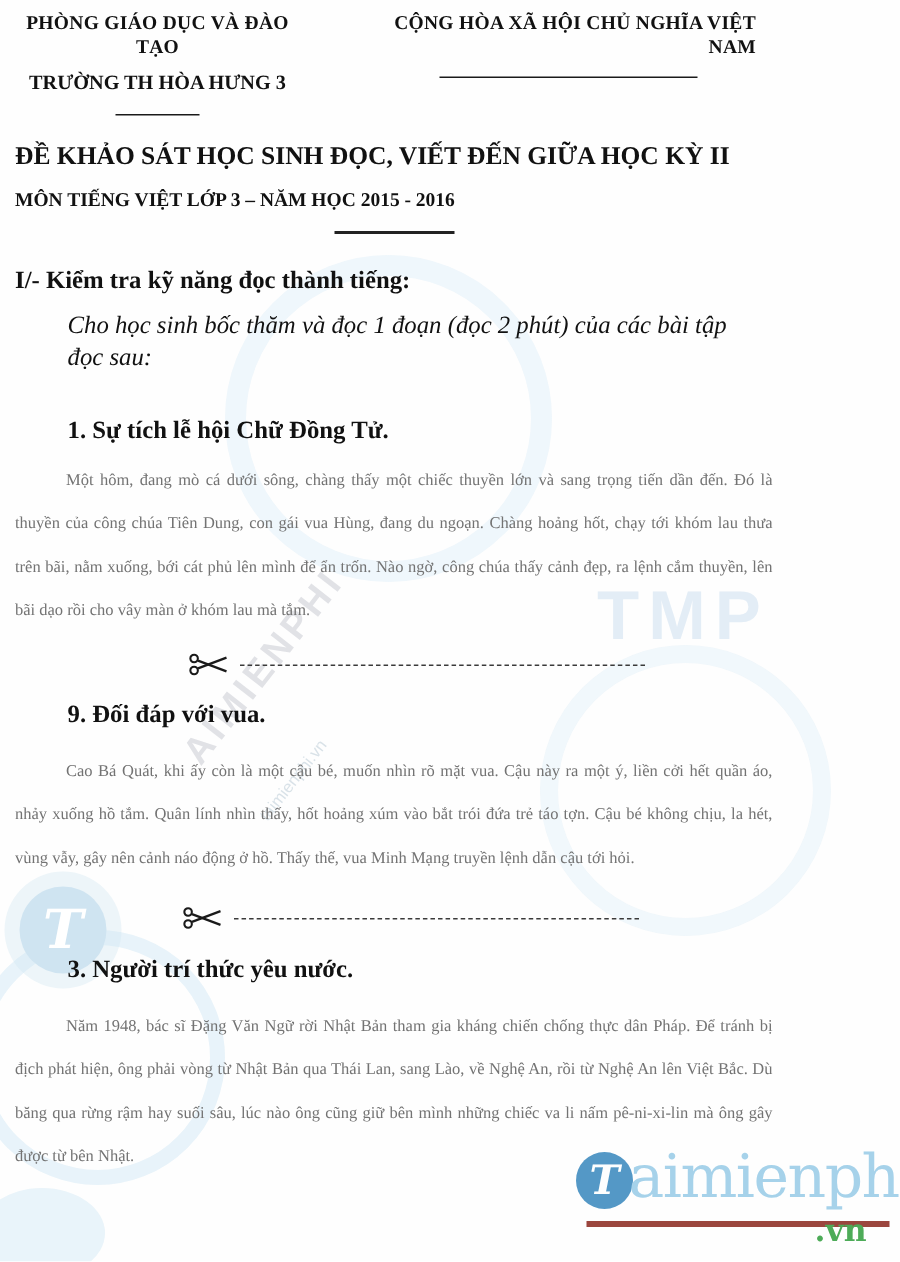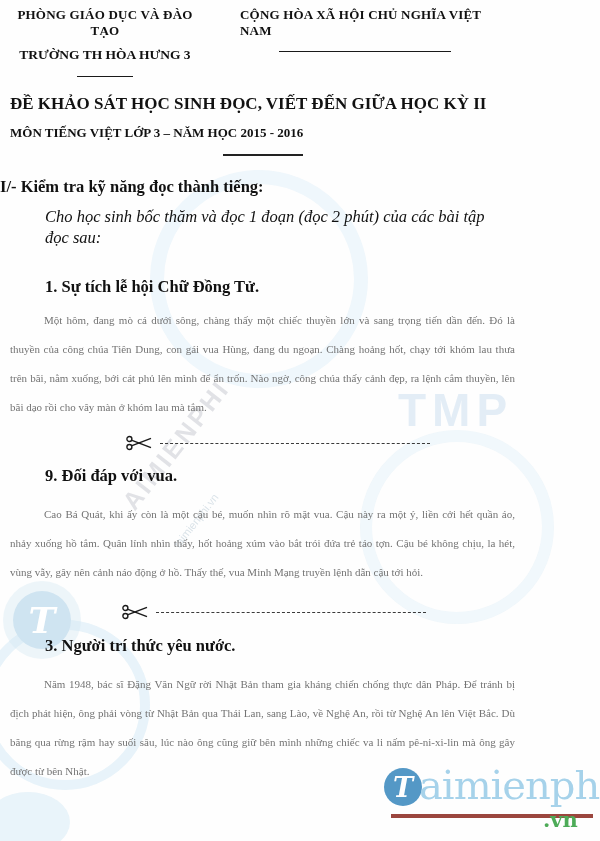--- a/index.html
+++ b/index.html
@@ -14,34 +14,34 @@
   .wm-ring2 { left:360px; top:430px; width:170px; height:170px; border:12px solid rgba(228,242,250,0.5); border-radius:50%; }
   .wm-ring3 { left:-20px; top:620px; width:150px; height:150px; border:10px solid rgba(214,234,246,0.55); border-radius:50%; }
   .wm-big-text { left:398px; top:383px; font-family:"Liberation Sans",sans-serif; font-weight:bold; font-size:46px; letter-spacing:6px; color:rgba(190,215,235,0.42); }
   .wm-diag { left:128px; top:492px; transform:rotate(-52deg); transform-origin:left center; font-family:"Liberation Sans",sans-serif; font-weight:bold; font-size:25px; letter-spacing:3px; color:rgba(150,156,168,0.28); white-space:nowrap; }
   .wm-diag-small { left:176px; top:540px; transform:rotate(-52deg); transform-origin:left center; font-family:"Liberation Sans",sans-serif; font-size:11px; color:rgba(150,176,192,0.35); white-space:nowrap; }
   .wm-circle-t { left:13px; top:591px; width:58px; height:58px; border-radius:50%; background:#cfe4f1; box-shadow:0 0 0 10px rgba(207,228,242,0.35); display:flex; align-items:center; justify-content:center; }
   .wm-circle-t span { font-family:"DejaVu Serif",serif; font-style:italic; font-weight:bold; font-size:36px; color:#ffffff; }
   .wm-corner { left:-14px; top:792px; width:84px; height:60px; border-radius:50%; background:rgba(215,235,246,0.55); }
   
   .content { position:relative; z-index:1; }
-  .header { display:flex; padding-top:7px; }
+  .header { display:flex; padding-top:7px;gap:14px; }
   .header-left  { width:200px; margin-left:5px;  text-align:center; }
-  .header-right { width:250px; margin-left:35px; text-align:left; }
+  .header-right { width:250px; margin-left:35px; text-align:right; }
   .hdr-l1 { font-size:13px;   font-weight:bold; line-height:16px; letter-spacing:0.2px; }
   .hdr-l2 { font-size:13.5px; font-weight:bold; line-height:17px; margin-top:7px; }
   .hdr-r2 { word-spacing:3px; font-size:14px; }
   .rule { border-top:1.5px solid #1a1a1a; height:0; }
   .rule-left  { width:56px;  margin:13px auto 0; }
   .rule-right { width:172px; margin:12px auto 0; }
   .title { width:505px; margin:16px 0 0 10px; text-align:left; font-weight:bold; }
   .title-l1 { font-size:17px; line-height:21px; }
   .title-l2 { font-size:13px; line-height:21px; margin-top:8px; }
   .rule-title { width:80px; border-top:2px solid #222; margin:11px auto 0; }
-  .sec-heading { margin:20px 0 0 0; font-size:16.5px; font-weight:bold; line-height:21px; }
+  .sec-heading { margin:20px 0 0 10px; font-size:16.5px; font-weight:bold; line-height:21px; }
   .instruction { margin:9px 0 0 45px; font-size:16.5px; font-style:italic; line-height:21px; width:460px; }
   .passage-title { margin:28px 0 0 45px; font-size:16.5px; font-weight:bold; line-height:21px; }
   .passage-text { width:505px; margin:9px 0 0 10px; font-size:11px; line-height:29px; text-align:justify; text-indent:34px; color:#737373; }
   .pt2 { margin-top:14px; }
   .pt3 { margin-top:14px; }
   .cutline { display:flex; align-items:center; height:18px; }
   .cutline-1 { margin:12px 0 0 126px; }
   .cutline-2 { margin:16px 0 0 122px; }
   .dash { border-top:1.7px dashed #3a3a3a; height:0; margin-left:8px; }
   .dash-1, .dash-2 { width:270px; }

